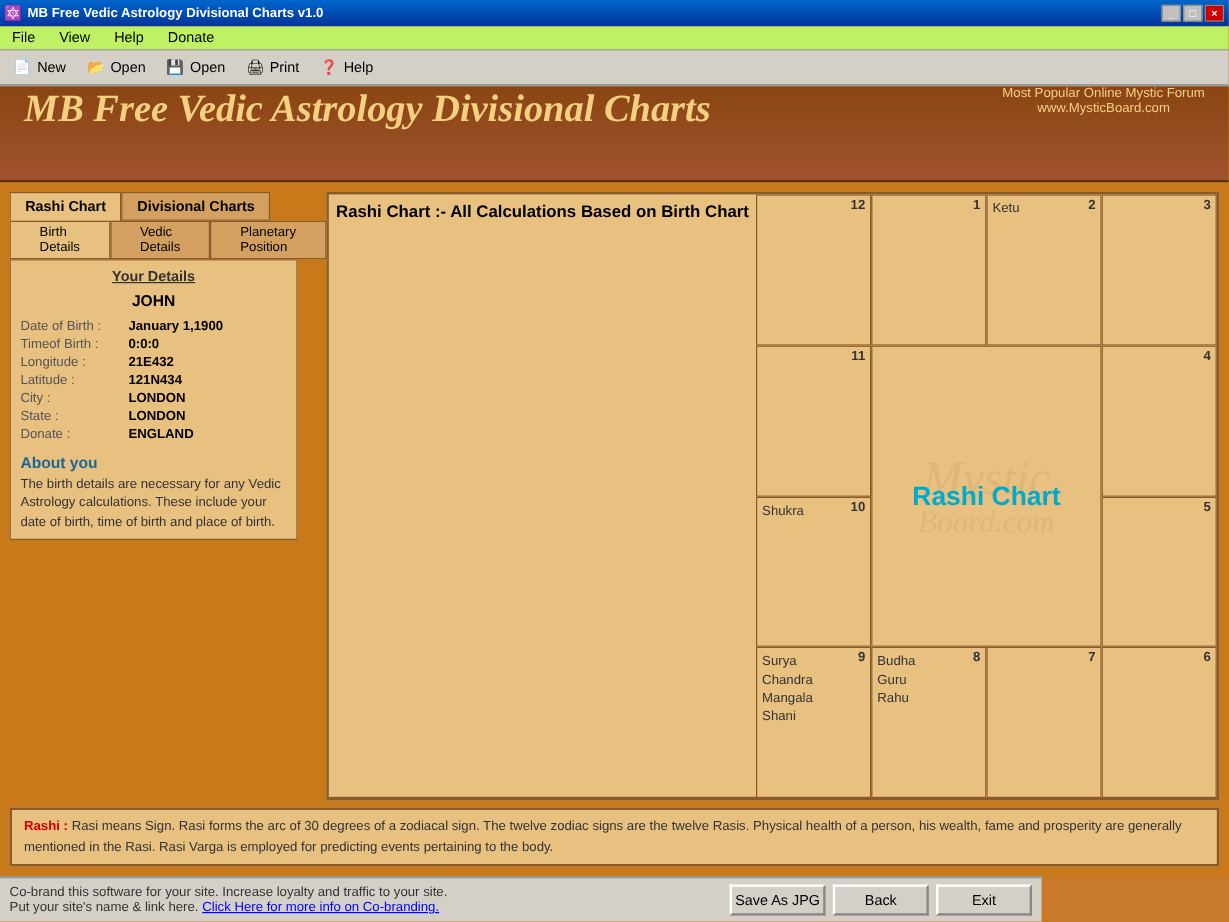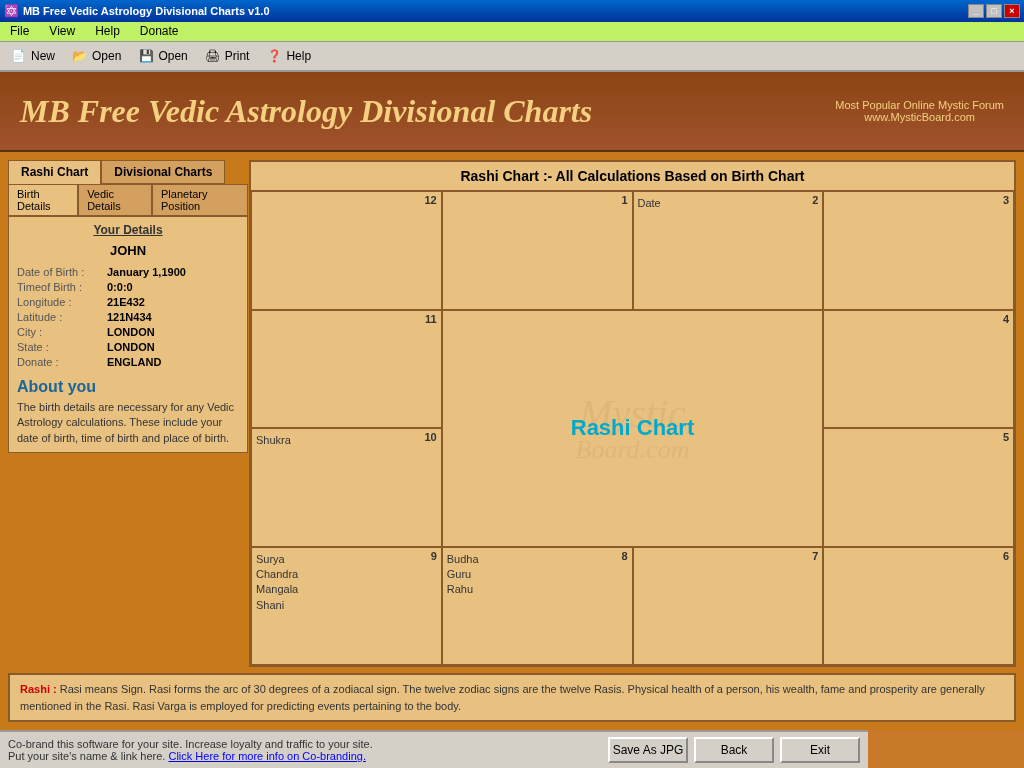--- a/index.html
+++ b/index.html
@@ -53,21 +53,20 @@
     }
     .toolbar-icon {
       width: 18px; height: 18px; display: flex; align-items: center; justify-content: center;
     }
 
     
     #header {
       background: linear-gradient(to bottom, #8B4513, #a0522d);
       height: 80px;
       display: flex;
-      align-items: center;
       justify-content: space-between;
       padding: 0 20px;
       border-bottom: 2px solid #5a3010;
     }
     #header-title {
       font-family: 'Times New Roman', serif;
       font-size: 32px;
       font-style: italic;
       color: #f5d080;
       font-weight: bold;
@@ -82,21 +81,21 @@
     #main {
       background: #c8791a;
       display: flex;
       flex-direction: column;
       height: calc(768px - 22px - 20px - 30px - 80px - 38px);
       padding: 8px;
     }
 
     #content-row {
       display: flex;
-      gap: 1px;
+      gap: 24px;
       flex: 1;
     }
 
     
     #left-panel {
       width: 240px;
       background: #c8791a;
     }
 
     
@@ -116,21 +115,21 @@
       background: #e8c080;
       border-bottom: none;
     }
 
     
     #sub-tabs {
       display: flex;
       margin-bottom: 0;
     }
     .sub-tab {
-      padding: 3px 8px;
+      padding: 3px 24px;
       border: 1px solid #8B5A2B;
       background: #d4a060;
       font-size: 11px;
       cursor: pointer;
     }
     .sub-tab.active {
       background: #e8c080;
     }
 
     
@@ -158,38 +157,38 @@
     .detail-row {
       display: flex;
       margin-bottom: 3px;
       font-size: 11px;
     }
     .detail-label { width: 90px; color: #555; }
     .detail-value { font-weight: bold; color: #000; }
 
     #about-you {
       margin-top: 10px;
-      font-size: 16px;
+      font-size: 13px;
       font-weight: bold;
       color: #1a6699;
     }
     #about-text {
       font-size: 11px;
       color: #333;
       margin-top: 4px;
       line-height: 1.4;
     }
 
     
     #right-panel {
       flex: 1;
       border: 2px solid #8B5A2B;
       background: #e8c080;
       display: flex;
-      flex-direction: column;
+      flex-direction: row;
     }
 
     #chart-title {
       text-align: center;
       font-size: 14px;
       font-weight: bold;
       padding: 6px;
       color: #000;
       border-bottom: 1px solid #8B5A2B;
     }
@@ -407,21 +406,21 @@
         <div class="grid-cell">
           <span class="cell-number">12</span>
           <span class="cell-content"></span>
         </div>
         <div class="grid-cell">
           <span class="cell-number">1</span>
           <span class="cell-content"></span>
         </div>
         <div class="grid-cell">
           <span class="cell-number">2</span>
-          <span class="cell-content">Date</span>
+          <span class="cell-content">Ketu</span>
         </div>
         <div class="grid-cell">
           <span class="cell-number">3</span>
           <span class="cell-content"></span>
         </div>
 
         <div class="grid-cell">
           <span class="cell-number">11</span>
           <span class="cell-content"></span>
         </div>

